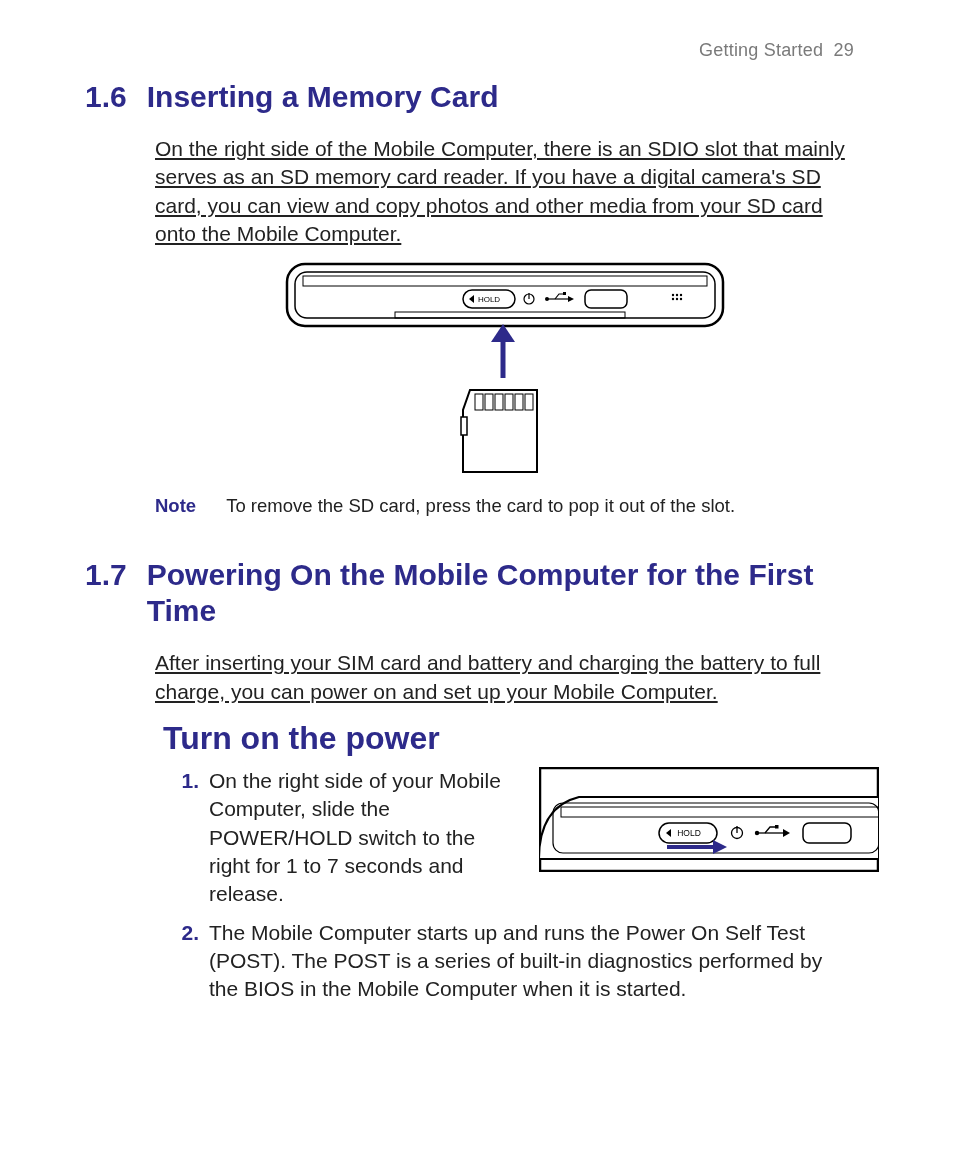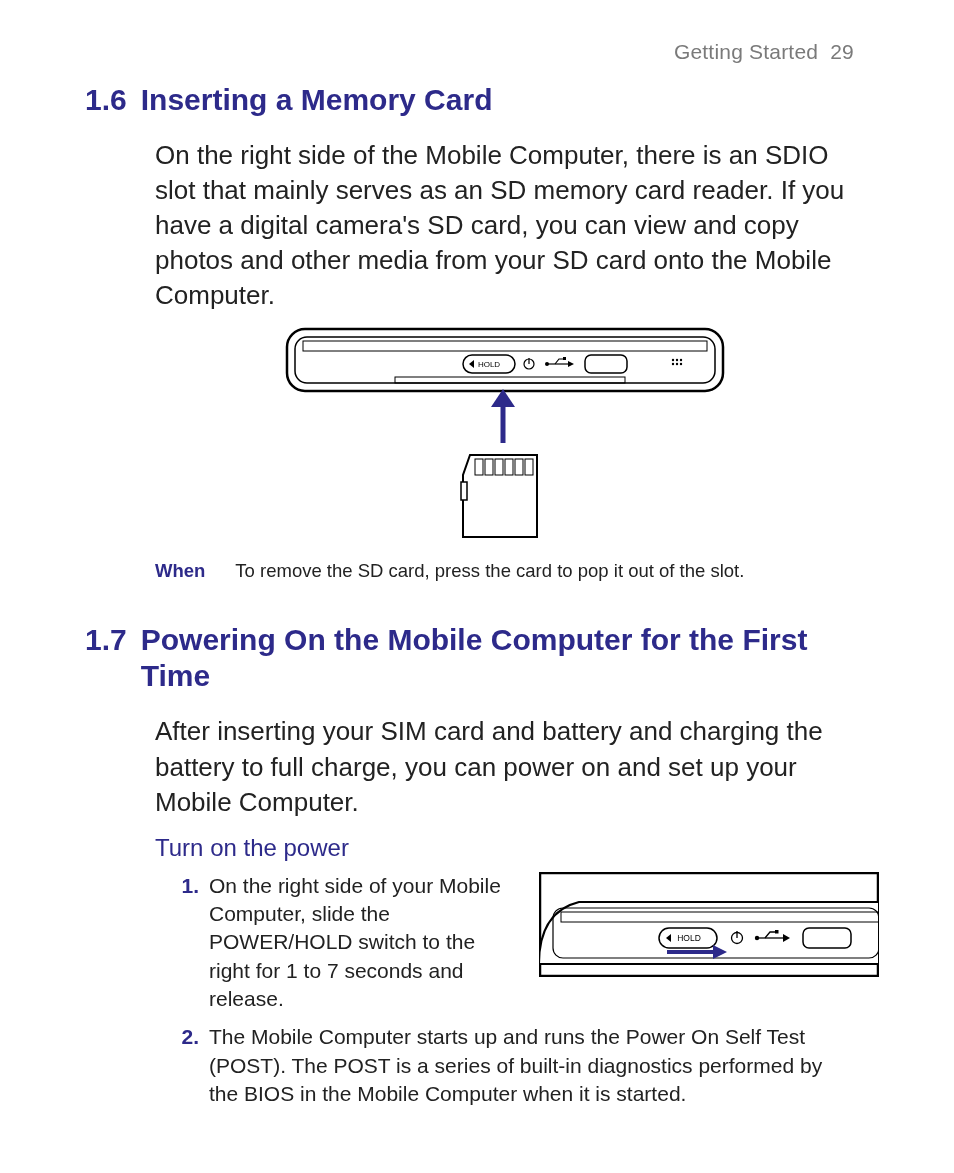--- a/index.html
+++ b/index.html
@@ -8,61 +8,62 @@
     height: 1173px;
     background: #fff;
     font-family: "Myriad Pro", "Segoe UI", "Helvetica Neue", Arial, sans-serif;
     color: #222;
     position: relative;
     padding: 40px 100px 40px 85px;
   }
   .header-line {
     text-align: right;
     color: #7a7a7a;
-    font-size: 21px;
+    font-size: 18px;
     margin-bottom: 18px;
     letter-spacing: 0.2px;
   }
   h1.sec {
     color: #2d2a8a;
     font-size: 30px;
     font-weight: 700;
     margin-bottom: 20px;
     display: flex;
-    gap: 14px;
+    gap: 20px;
     line-height: 1.2;
   }
   h1.sec .num { flex: 0 0 auto; }
   h1.sec .title { flex: 1 1 auto; }
   .body-block { padding-left: 70px; }
   p.para {
-    font-size: 26px;
+    font-size: 21px;
     line-height: 1.35;
     color: #222;
     margin-bottom: 14px;
+    text-decoration: underline;
   }
   .figure-wrap {
     display: flex;
     justify-content: center;
     margin: 12px 0 18px 0;
   }
   .note-row {
     display: flex;
     gap: 30px;
     font-size: 18.5px;
     color: #222;
     margin-bottom: 40px;
   }
   .note-label { color: #2d2a8a; font-weight: 700; }
   .note-text { color: #222; }
   h2.sub {
     color: #2d2a8a;
-    font-size: 24px;
-    font-weight: 400;
-    margin: 14px 0 10px 0;
+    font-size: 32px;
+    font-weight: 700;
+    margin: 14px 0 10px 8px;
   }
   .step-row {
     display: flex;
     gap: 10px;
     font-size: 21px;
     line-height: 1.35;
     margin-bottom: 10px;
   }
   .step-num {
     color: #2d2a8a;
@@ -134,21 +135,21 @@
       <rect x="190" y="132" width="8" height="16" fill="none" stroke="#000" stroke-width="1"></rect>
       <rect x="200" y="132" width="8" height="16" fill="none" stroke="#000" stroke-width="1"></rect>
       <rect x="210" y="132" width="8" height="16" fill="none" stroke="#000" stroke-width="1"></rect>
       <rect x="220" y="132" width="8" height="16" fill="none" stroke="#000" stroke-width="1"></rect>
       <rect x="230" y="132" width="8" height="16" fill="none" stroke="#000" stroke-width="1"></rect>
       <rect x="240" y="132" width="8" height="16" fill="none" stroke="#000" stroke-width="1"></rect>
     </svg>
   </div>
 
   <div class="note-row">
-    <span class="note-label">When</span>
+    <span class="note-label">Note</span>
     <span class="note-text">To remove the SD card, press the card to pop it out of the slot.</span>
   </div>
 </div>
 
 <h1 class="sec">
   <span class="num">1.7</span>
   <span class="title">Powering On the Mobile Computer for the First Time</span>
 </h1>
 
 <div class="body-block">

